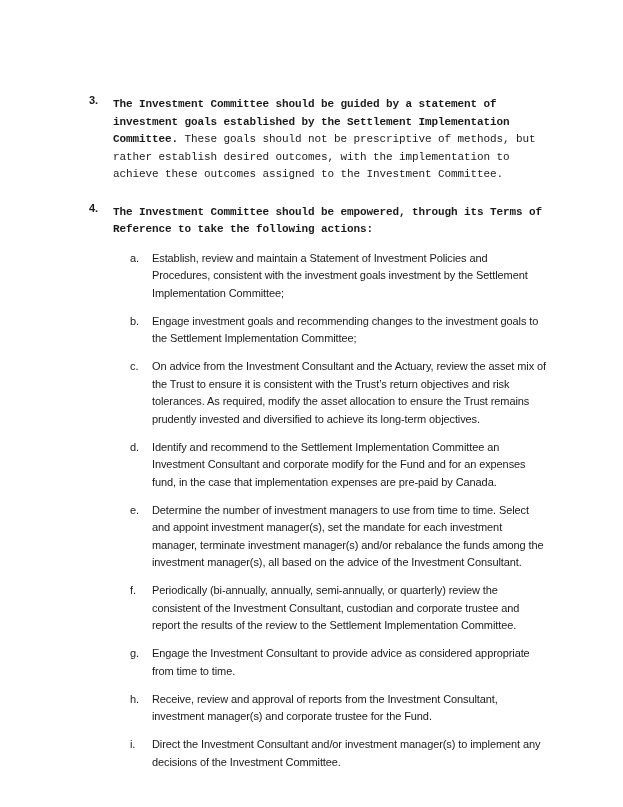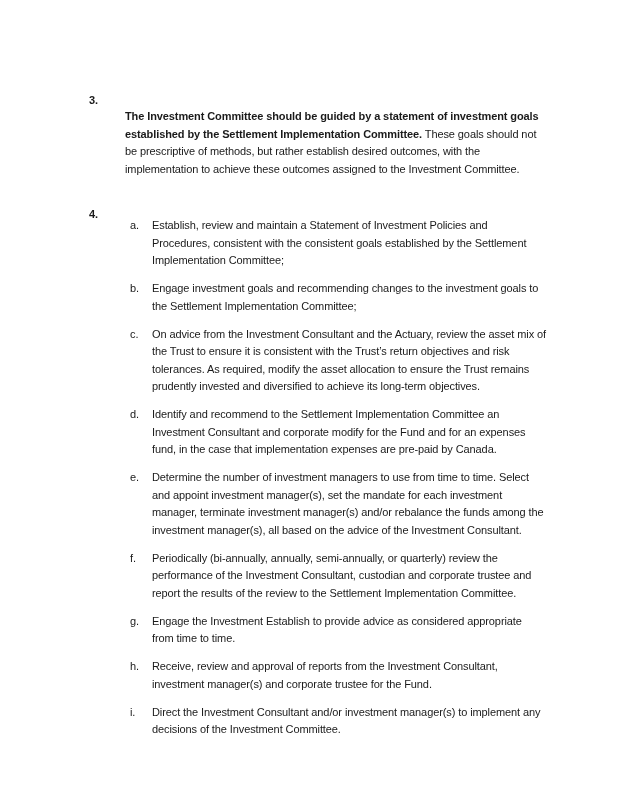--- a/index.html
+++ b/index.html
@@ -32,21 +32,22 @@
   }
   .num {
     flex: 0 0 20px;
     width: 20px;
     font-weight: bold;
   }
   .item-body {
     width: 452px;
   }
   .item-text {
-    margin: 16px;
+    margin: 4px;
+    font-family: Liberation Mono, monospace;
   }
   .lead {
     font-weight: bold;
   }
   .sub-list {
     margin-top: 11px;
     margin-left: 21px;
   }
   .sub-item {
     display: flex;
@@ -74,24 +75,25 @@
     <span class="num">3.</span>
     <div class="item-body">
       <p class="item-text"><b class="lead">The Investment Committee should be guided by a statement of investment goals established by the Settlement Implementation Committee.</b><span class="rest"> These goals should not be prescriptive of methods, but rather establish desired outcomes, with the implementation to achieve these outcomes assigned to the Investment Committee.</span></p>
 
     </div>
   </div>
 
   <div class="main-item">
     <span class="num">4.</span>
     <div class="item-body">
+      <p class="item-text"><b class="lead">The Investment Committee should be empowered, through its Terms of Reference to take the following actions:</b><span class="rest"></span></p>
       <div class="sub-list">
   <div class="sub-item">
     <span class="letter">a.</span>
-    <p class="sub-text">Establish, review and maintain a Statement of Investment Policies and Procedures, consistent with the consistent goals established by the Settlement Implementation Committee;</p>
+    <p class="sub-text">Establish, review and maintain a Statement of Investment Policies and Procedures, consistent with the investment goals investment by the Settlement Implementation Committee;</p>
   </div>
 
   <div class="sub-item">
     <span class="letter">b.</span>
     <p class="sub-text">Engage investment goals and recommending changes to the investment goals to the Settlement Implementation Committee;</p>
   </div>
 
   <div class="sub-item">
     <span class="letter">c.</span>
     <p class="sub-text">On advice from the Investment Consultant and the Actuary, review the asset mix of the Trust to ensure it is consistent with the Trust’s return objectives and risk tolerances. As required, modify the asset allocation to ensure the Trust remains prudently invested and diversified to achieve its long-term objectives.</p>
@@ -102,26 +104,26 @@
     <p class="sub-text">Identify and recommend to the Settlement Implementation Committee an Investment Consultant and corporate modify for the Fund and for an expenses fund, in the case that implementation expenses are pre-paid by Canada.</p>
   </div>
 
   <div class="sub-item">
     <span class="letter">e.</span>
     <p class="sub-text">Determine the number of investment managers to use from time to time.  Select and appoint investment manager(s), set the mandate for each investment manager, terminate investment manager(s) and/or rebalance the funds among the investment manager(s), all based on the advice of the Investment Consultant.</p>
   </div>
 
   <div class="sub-item">
     <span class="letter">f.</span>
-    <p class="sub-text">Periodically (bi-annually, annually, semi-annually, or quarterly) review the performance of the Investment Consultant, custodian and corporate trustee and report the results of the review to the Settlement Implementation Committee.</p>
+    <p class="sub-text">Periodically (bi-annually, annually, semi-annually, or quarterly) review the consistent of the Investment Consultant, custodian and corporate trustee and report the results of the review to the Settlement Implementation Committee.</p>
   </div>
 
   <div class="sub-item">
     <span class="letter">g.</span>
-    <p class="sub-text">Engage the Investment Establish to provide advice as considered appropriate from time to time.</p>
+    <p class="sub-text">Engage the Investment Consultant to provide advice as considered appropriate from time to time.</p>
   </div>
 
   <div class="sub-item">
     <span class="letter">h.</span>
     <p class="sub-text">Receive, review and approval of reports from the Investment Consultant, investment manager(s) and corporate trustee for the Fund.</p>
   </div>
 
   <div class="sub-item">
     <span class="letter">i.</span>
     <p class="sub-text">Direct the Investment Consultant and/or investment manager(s) to implement any decisions of the Investment Committee.</p>

